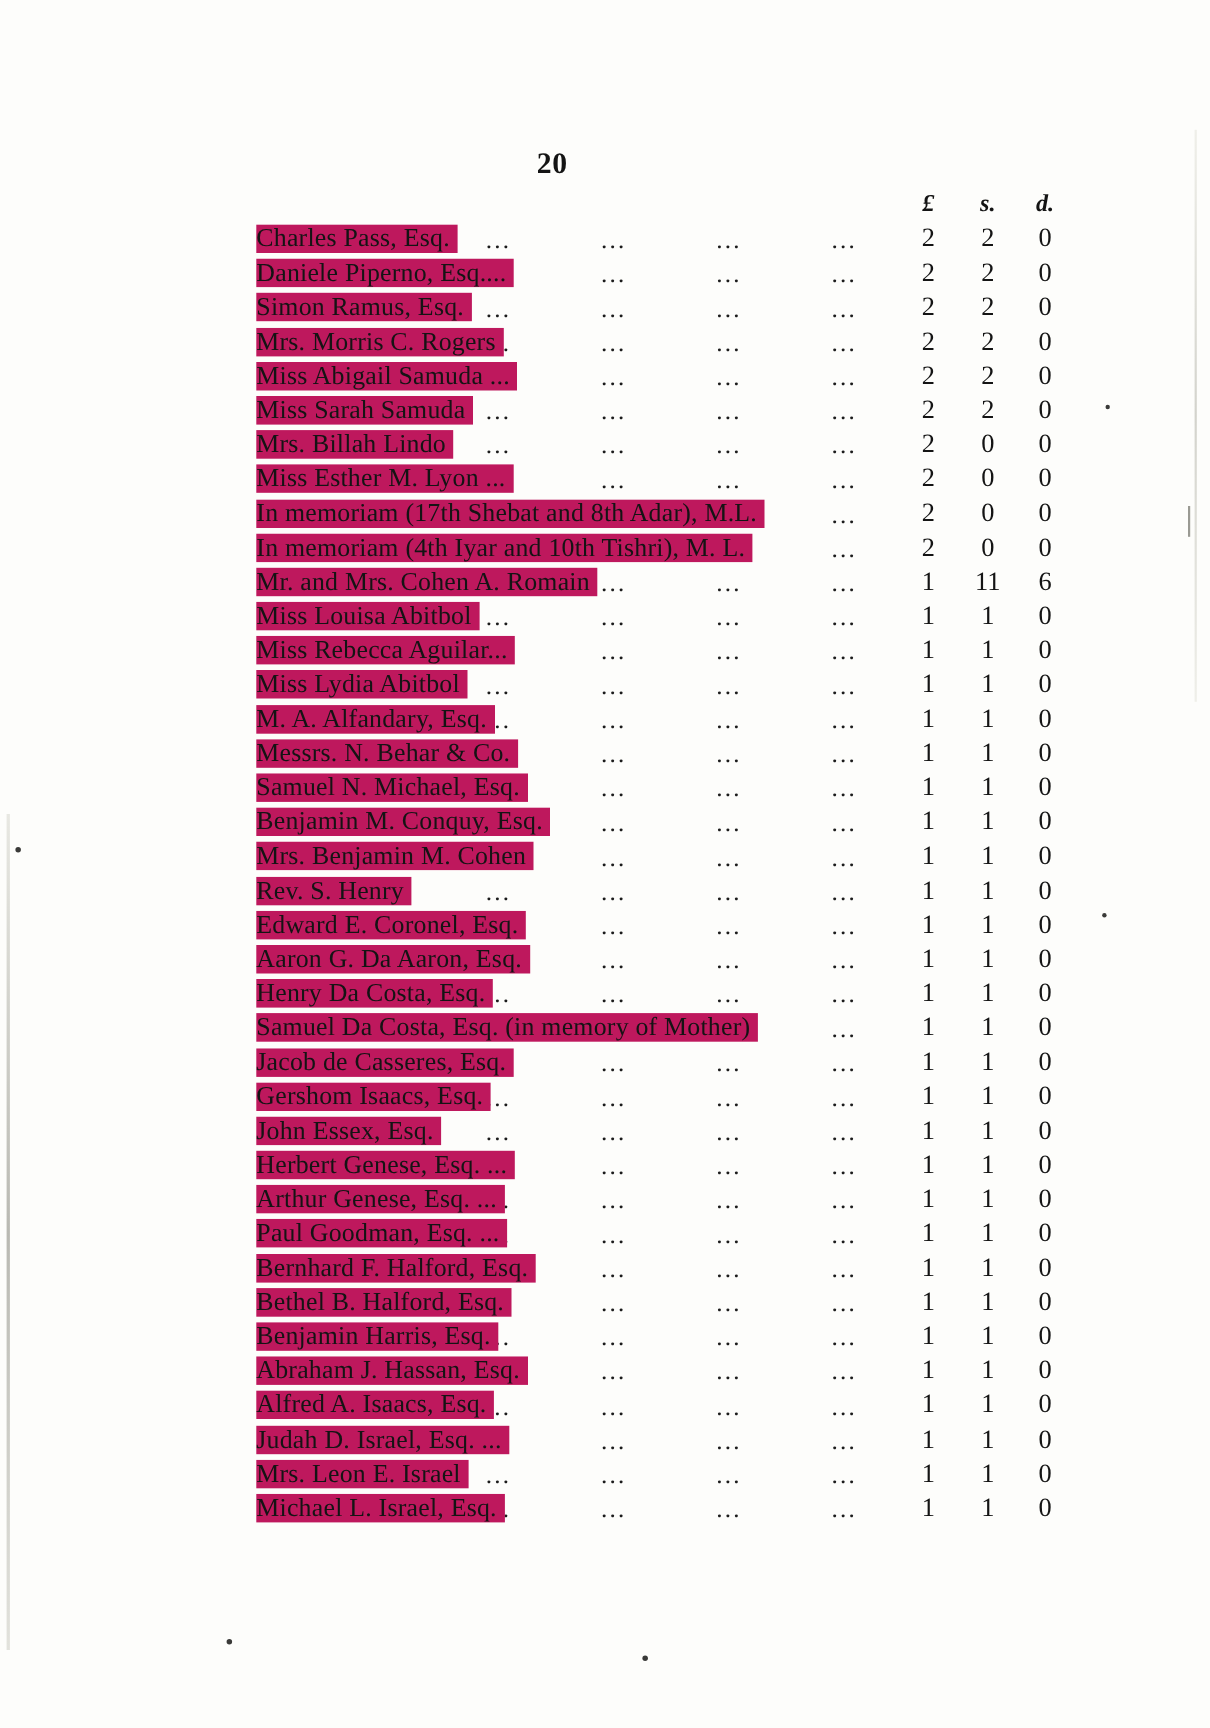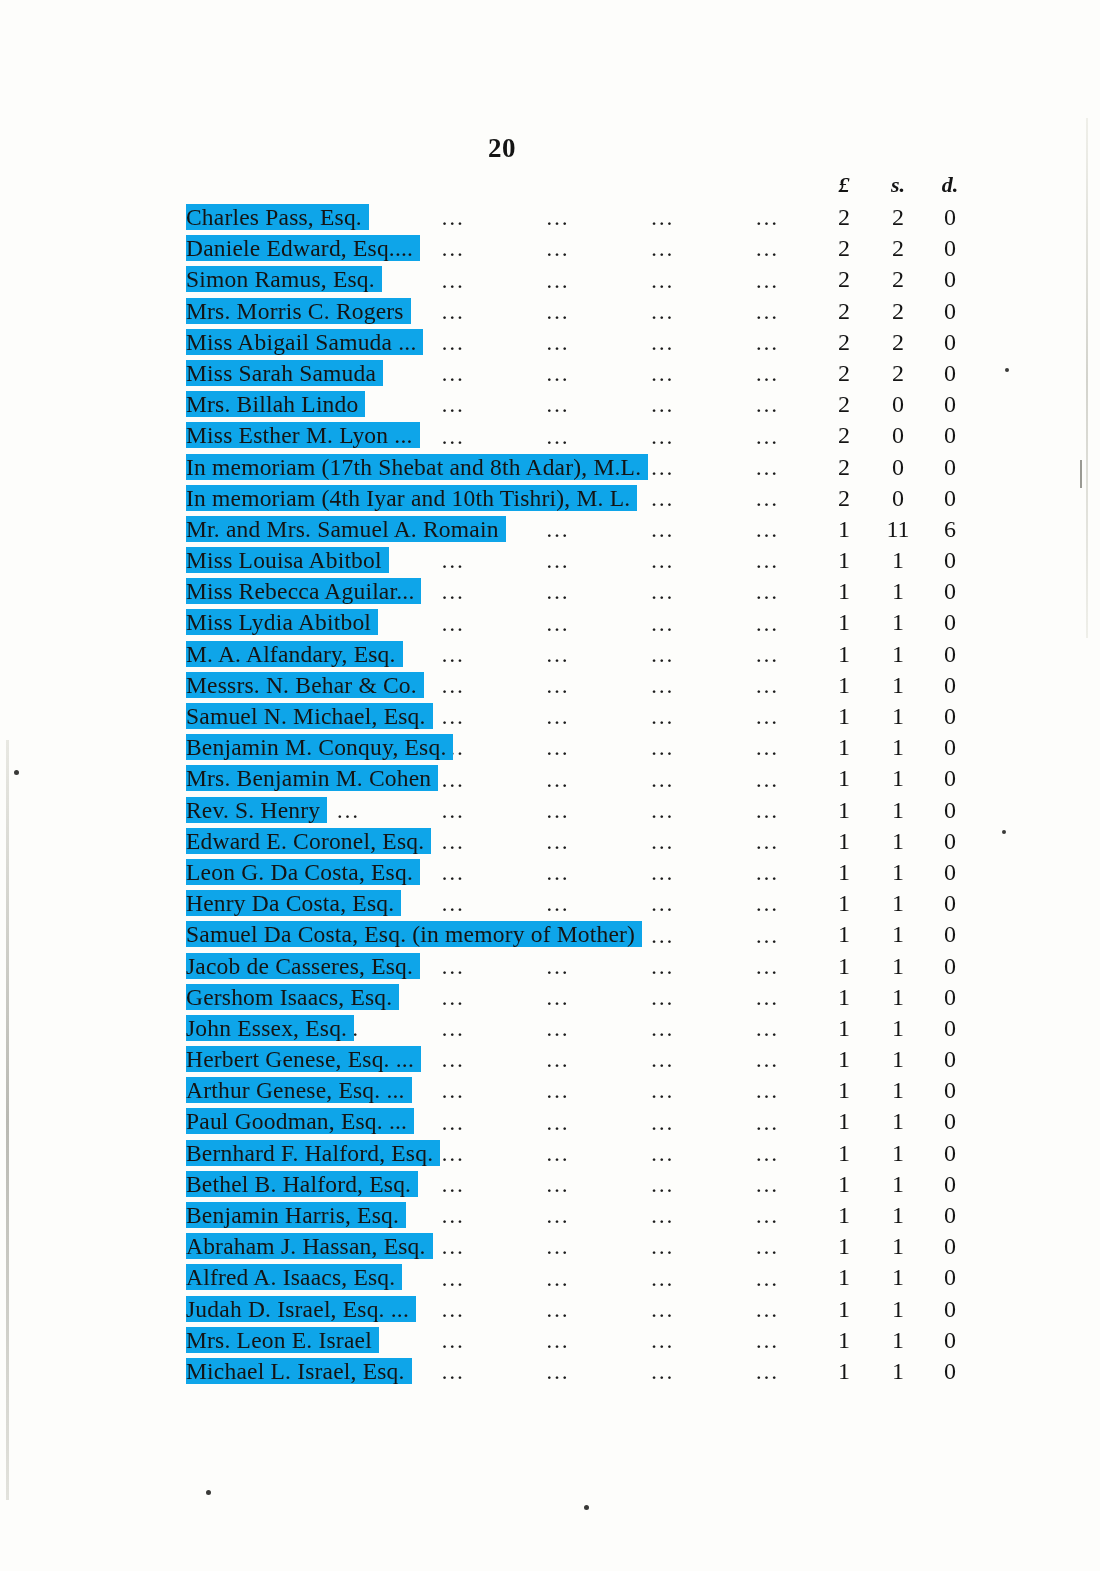--- a/index.html
+++ b/index.html
@@ -99,24 +99,25 @@
     vertical-align: baseline;
     white-space: nowrap;
   }
 
   td.name {
     position: relative;
     overflow: hidden;
     letter-spacing: 0.2px;
   }
   td.name .txt {
-    background: #0ea5e9;
+    background: #be185d;
     padding-right: 7px;
     position: relative;
     z-index: 2;
+    margin-left: 47px;
   }
   td.name .leaders {
     position: absolute;
     left: 0;
     right: 0;
     bottom: 4px;
     z-index: 1;
     color: #1b1b1b;
     letter-spacing: 3px;
     text-align: right;
@@ -170,21 +171,21 @@
         </tr>
       </thead>
       <tbody id="rows-body">
           <tr>
             <td class="name"><span class="leaders">&nbsp;&nbsp;&nbsp;…&nbsp;&nbsp;&nbsp;&nbsp;&nbsp;&nbsp;&nbsp;&nbsp;&nbsp;…&nbsp;&nbsp;&nbsp;&nbsp;&nbsp;&nbsp;&nbsp;&nbsp;&nbsp;…&nbsp;&nbsp;&nbsp;&nbsp;&nbsp;&nbsp;&nbsp;&nbsp;&nbsp;…&nbsp;&nbsp;&nbsp;&nbsp;&nbsp;&nbsp;&nbsp;&nbsp;&nbsp;…&nbsp;&nbsp;&nbsp;&nbsp;</span><span class="txt">Charles Pass, Esq.</span></td>
             <td class="num">2</td>
             <td class="num">2</td>
             <td class="num">0</td>
           </tr>
           <tr>
-            <td class="name"><span class="leaders">&nbsp;&nbsp;&nbsp;…&nbsp;&nbsp;&nbsp;&nbsp;&nbsp;&nbsp;&nbsp;&nbsp;&nbsp;…&nbsp;&nbsp;&nbsp;&nbsp;&nbsp;&nbsp;&nbsp;&nbsp;&nbsp;…&nbsp;&nbsp;&nbsp;&nbsp;&nbsp;&nbsp;&nbsp;&nbsp;&nbsp;…&nbsp;&nbsp;&nbsp;&nbsp;&nbsp;&nbsp;&nbsp;&nbsp;&nbsp;…&nbsp;&nbsp;&nbsp;&nbsp;</span><span class="txt">Daniele Edward, Esq....</span></td>
+            <td class="name"><span class="leaders">&nbsp;&nbsp;&nbsp;…&nbsp;&nbsp;&nbsp;&nbsp;&nbsp;&nbsp;&nbsp;&nbsp;&nbsp;…&nbsp;&nbsp;&nbsp;&nbsp;&nbsp;&nbsp;&nbsp;&nbsp;&nbsp;…&nbsp;&nbsp;&nbsp;&nbsp;&nbsp;&nbsp;&nbsp;&nbsp;&nbsp;…&nbsp;&nbsp;&nbsp;&nbsp;&nbsp;&nbsp;&nbsp;&nbsp;&nbsp;…&nbsp;&nbsp;&nbsp;&nbsp;</span><span class="txt">Daniele Piperno, Esq....</span></td>
             <td class="num">2</td>
             <td class="num">2</td>
             <td class="num">0</td>
           </tr>
           <tr>
             <td class="name"><span class="leaders">&nbsp;&nbsp;&nbsp;…&nbsp;&nbsp;&nbsp;&nbsp;&nbsp;&nbsp;&nbsp;&nbsp;&nbsp;…&nbsp;&nbsp;&nbsp;&nbsp;&nbsp;&nbsp;&nbsp;&nbsp;&nbsp;…&nbsp;&nbsp;&nbsp;&nbsp;&nbsp;&nbsp;&nbsp;&nbsp;&nbsp;…&nbsp;&nbsp;&nbsp;&nbsp;&nbsp;&nbsp;&nbsp;&nbsp;&nbsp;…&nbsp;&nbsp;&nbsp;&nbsp;</span><span class="txt">Simon Ramus, Esq.</span></td>
             <td class="num">2</td>
             <td class="num">2</td>
             <td class="num">0</td>
           </tr>
@@ -224,21 +225,21 @@
             <td class="num">0</td>
             <td class="num">0</td>
           </tr>
           <tr>
             <td class="name"><span class="leaders">&nbsp;&nbsp;&nbsp;…&nbsp;&nbsp;&nbsp;&nbsp;&nbsp;&nbsp;&nbsp;&nbsp;&nbsp;…&nbsp;&nbsp;&nbsp;&nbsp;&nbsp;&nbsp;&nbsp;&nbsp;&nbsp;…&nbsp;&nbsp;&nbsp;&nbsp;&nbsp;&nbsp;&nbsp;&nbsp;&nbsp;…&nbsp;&nbsp;&nbsp;&nbsp;&nbsp;&nbsp;&nbsp;&nbsp;&nbsp;…&nbsp;&nbsp;&nbsp;&nbsp;</span><span class="txt">In memoriam (4th Iyar and 10th Tishri), M. L.</span></td>
             <td class="num">2</td>
             <td class="num">0</td>
             <td class="num">0</td>
           </tr>
           <tr>
-            <td class="name"><span class="leaders">&nbsp;&nbsp;&nbsp;…&nbsp;&nbsp;&nbsp;&nbsp;&nbsp;&nbsp;&nbsp;&nbsp;&nbsp;…&nbsp;&nbsp;&nbsp;&nbsp;&nbsp;&nbsp;&nbsp;&nbsp;&nbsp;…&nbsp;&nbsp;&nbsp;&nbsp;&nbsp;&nbsp;&nbsp;&nbsp;&nbsp;…&nbsp;&nbsp;&nbsp;&nbsp;&nbsp;&nbsp;&nbsp;&nbsp;&nbsp;…&nbsp;&nbsp;&nbsp;&nbsp;</span><span class="txt">Mr. and Mrs. Samuel A. Romain</span></td>
+            <td class="name"><span class="leaders">&nbsp;&nbsp;&nbsp;…&nbsp;&nbsp;&nbsp;&nbsp;&nbsp;&nbsp;&nbsp;&nbsp;&nbsp;…&nbsp;&nbsp;&nbsp;&nbsp;&nbsp;&nbsp;&nbsp;&nbsp;&nbsp;…&nbsp;&nbsp;&nbsp;&nbsp;&nbsp;&nbsp;&nbsp;&nbsp;&nbsp;…&nbsp;&nbsp;&nbsp;&nbsp;&nbsp;&nbsp;&nbsp;&nbsp;&nbsp;…&nbsp;&nbsp;&nbsp;&nbsp;</span><span class="txt">Mr. and Mrs. Cohen A. Romain</span></td>
             <td class="num">1</td>
             <td class="num">11</td>
             <td class="num">6</td>
           </tr>
           <tr>
             <td class="name"><span class="leaders">&nbsp;&nbsp;&nbsp;…&nbsp;&nbsp;&nbsp;&nbsp;&nbsp;&nbsp;&nbsp;&nbsp;&nbsp;…&nbsp;&nbsp;&nbsp;&nbsp;&nbsp;&nbsp;&nbsp;&nbsp;&nbsp;…&nbsp;&nbsp;&nbsp;&nbsp;&nbsp;&nbsp;&nbsp;&nbsp;&nbsp;…&nbsp;&nbsp;&nbsp;&nbsp;&nbsp;&nbsp;&nbsp;&nbsp;&nbsp;…&nbsp;&nbsp;&nbsp;&nbsp;</span><span class="txt">Miss Louisa Abitbol</span></td>
             <td class="num">1</td>
             <td class="num">1</td>
             <td class="num">0</td>
           </tr>
@@ -290,21 +291,21 @@
             <td class="num">1</td>
             <td class="num">0</td>
           </tr>
           <tr>
             <td class="name"><span class="leaders">&nbsp;&nbsp;&nbsp;…&nbsp;&nbsp;&nbsp;&nbsp;&nbsp;&nbsp;&nbsp;&nbsp;&nbsp;…&nbsp;&nbsp;&nbsp;&nbsp;&nbsp;&nbsp;&nbsp;&nbsp;&nbsp;…&nbsp;&nbsp;&nbsp;&nbsp;&nbsp;&nbsp;&nbsp;&nbsp;&nbsp;…&nbsp;&nbsp;&nbsp;&nbsp;&nbsp;&nbsp;&nbsp;&nbsp;&nbsp;…&nbsp;&nbsp;&nbsp;&nbsp;</span><span class="txt">Edward E. Coronel, Esq.</span></td>
             <td class="num">1</td>
             <td class="num">1</td>
             <td class="num">0</td>
           </tr>
           <tr>
-            <td class="name"><span class="leaders">&nbsp;&nbsp;&nbsp;…&nbsp;&nbsp;&nbsp;&nbsp;&nbsp;&nbsp;&nbsp;&nbsp;&nbsp;…&nbsp;&nbsp;&nbsp;&nbsp;&nbsp;&nbsp;&nbsp;&nbsp;&nbsp;…&nbsp;&nbsp;&nbsp;&nbsp;&nbsp;&nbsp;&nbsp;&nbsp;&nbsp;…&nbsp;&nbsp;&nbsp;&nbsp;&nbsp;&nbsp;&nbsp;&nbsp;&nbsp;…&nbsp;&nbsp;&nbsp;&nbsp;</span><span class="txt">Leon G. Da Costa, Esq.</span></td>
+            <td class="name"><span class="leaders">&nbsp;&nbsp;&nbsp;…&nbsp;&nbsp;&nbsp;&nbsp;&nbsp;&nbsp;&nbsp;&nbsp;&nbsp;…&nbsp;&nbsp;&nbsp;&nbsp;&nbsp;&nbsp;&nbsp;&nbsp;&nbsp;…&nbsp;&nbsp;&nbsp;&nbsp;&nbsp;&nbsp;&nbsp;&nbsp;&nbsp;…&nbsp;&nbsp;&nbsp;&nbsp;&nbsp;&nbsp;&nbsp;&nbsp;&nbsp;…&nbsp;&nbsp;&nbsp;&nbsp;</span><span class="txt">Aaron G. Da Aaron, Esq.</span></td>
             <td class="num">1</td>
             <td class="num">1</td>
             <td class="num">0</td>
           </tr>
           <tr>
             <td class="name"><span class="leaders">&nbsp;&nbsp;&nbsp;…&nbsp;&nbsp;&nbsp;&nbsp;&nbsp;&nbsp;&nbsp;&nbsp;&nbsp;…&nbsp;&nbsp;&nbsp;&nbsp;&nbsp;&nbsp;&nbsp;&nbsp;&nbsp;…&nbsp;&nbsp;&nbsp;&nbsp;&nbsp;&nbsp;&nbsp;&nbsp;&nbsp;…&nbsp;&nbsp;&nbsp;&nbsp;&nbsp;&nbsp;&nbsp;&nbsp;&nbsp;…&nbsp;&nbsp;&nbsp;&nbsp;</span><span class="txt">Henry Da Costa, Esq.</span></td>
             <td class="num">1</td>
             <td class="num">1</td>
             <td class="num">0</td>
           </tr>

